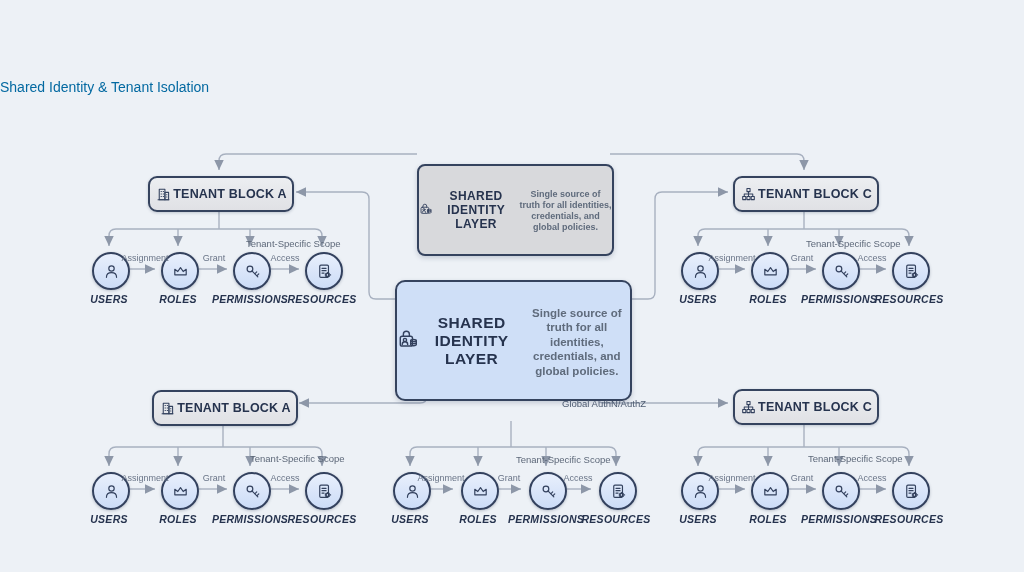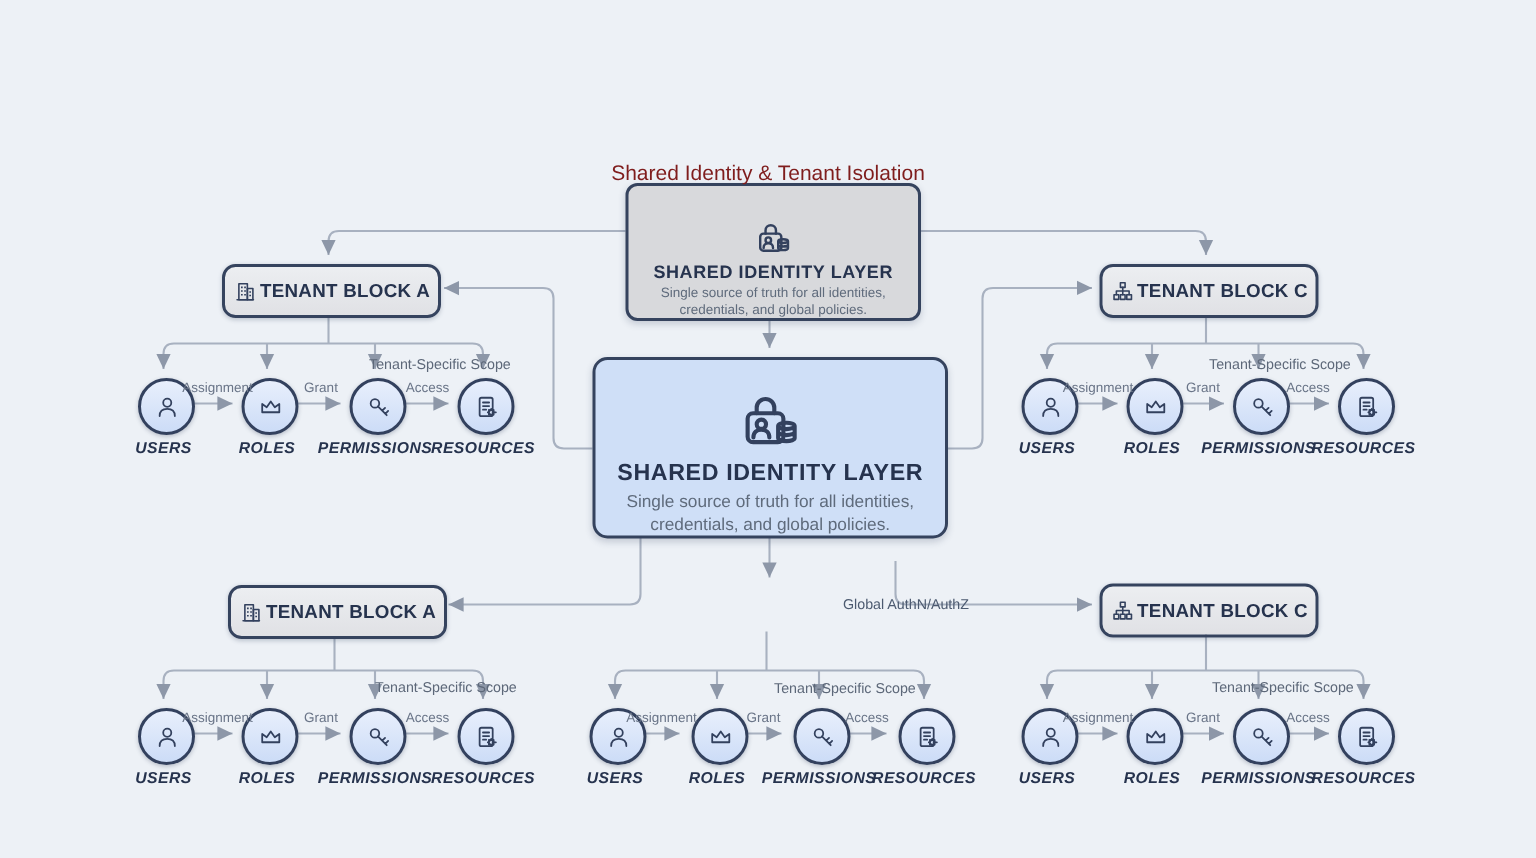--- a/index.html
+++ b/index.html
@@ -1,31 +1,31 @@
 <!DOCTYPE html>
 <html><head>
 <meta charset="utf-8">
 <style>
   html,body{margin:0;padding:0;background:#edf1f6;}
   .canvas{position:relative;width:1024px;height:572px;overflow:hidden;
           font-family:"Liberation Sans","DejaVu Sans",sans-serif;background:#edf1f6;}
   #wires{position:absolute;left:0;top:0;z-index:1;}
   .title{position:absolute;left:0;right:0;top:44px;text-align:center;font-size:26px;
          font-weight:bold;color:#233250;letter-spacing:-.2px;z-index:3;}
-  .subtitle{position:absolute;left:0;right:0;top:79px;text-align:center;font-size:14px;
-            color:#7f1d1d;z-index:3;margin-top:28px;}
-  .idbox{position:absolute;z-index:2;border:2px solid #35435e;display:flex;flex-direction:column;
-         align-items:center;justify-content:flex-end;text-align:center;
-         box-shadow:0 2px 5px rgba(52,66,94,.22);}
+  .subtitle{position:absolute;left:0;right:0;top:79px;font-size:14px;
+            color:#0369a1;z-index:3;}
+  .idbox{position:absolute;z-index:2;border:2px solid #35435e;display:flex;flex-direction:row;
+         align-items:center;justify-content:flex-start;text-align:center;
+         box-shadow:0 2px 5px rgba(52,66,94,.22);margin-top:42px;}
   .gray{background:#d8d9dc;border-radius:8px;}
   .blue{background:#cfdff7;border-radius:10px;}
   .lockic{width:26px;height:26px;margin-bottom:2px;}
   .blue .lockic{width:44px;height:44px;margin-bottom:4px;}
   .btitle{font-weight:bold;color:#26334e;letter-spacing:.4px;font-size:12px;}
-  .bdesc{color:#5f6b7c;font-size:9px;line-height:1.25;width:172px;margin-top:2px;}
+  .bdesc{color:#5f6b7c;font-size:9px;line-height:1.25;width:172px;margin-top:2px;font-weight:bold;}
   .blue .btitle{font-size:15.5px;}
   .blue .bdesc{font-size:11.5px;width:208px;margin-top:3px;}
   .tblock{position:absolute;z-index:2;height:32px;display:flex;align-items:center;
           justify-content:center;gap:1px;background:linear-gradient(#eceef1,#e0e1e5);
           border:2px solid #35435e;border-radius:9px;font-weight:bold;font-size:12.5px;
           color:#26334e;letter-spacing:.2px;box-shadow:0 1px 3px rgba(52,66,94,.25);}
   .bic{width:17px;height:17px;flex:0 0 auto;}
   .node{position:absolute;z-index:2;width:34px;font-style:italic;}
   .circ{width:34px;height:34px;border-radius:50%;border:2px solid #33415e;
         background:linear-gradient(180deg,#e8effc,#ccdcf7);

